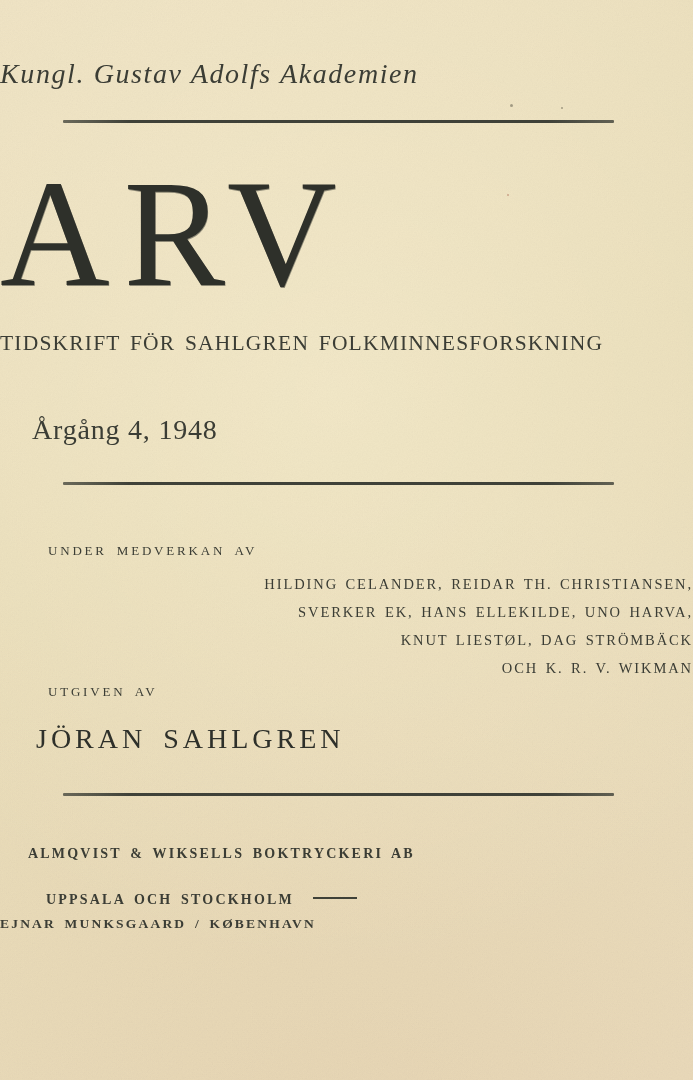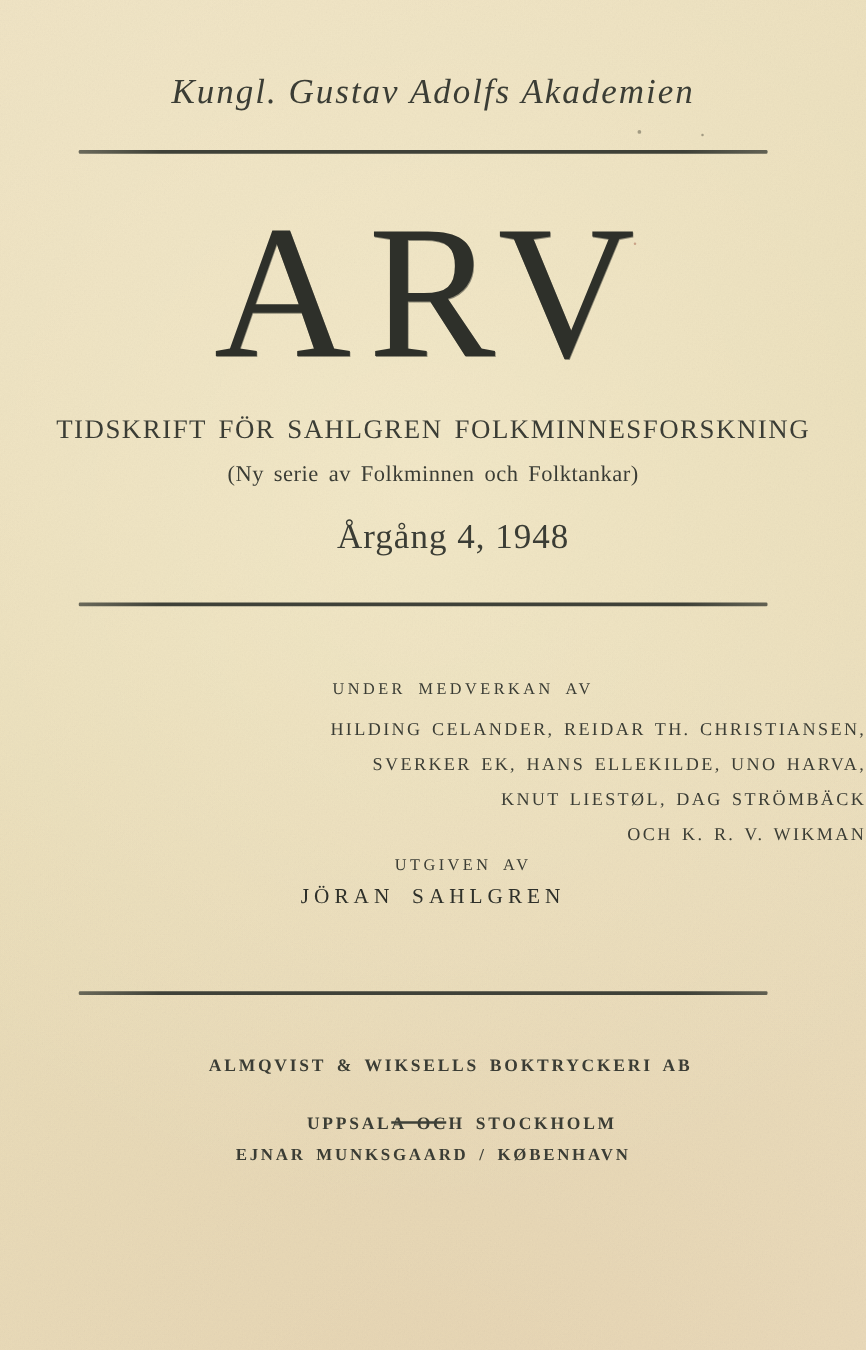--- a/index.html
+++ b/index.html
@@ -38,21 +38,20 @@
   }
   .content {
     position: absolute;
     inset: 0;
     padding-right: 12px; 
   }
   .centered {
     position: absolute;
     left: 0;
     right: 0;
-    text-align: center;
     white-space: nowrap;
   }
   .rule {
     position: absolute;
     left: 63px;
     width: 551px;
     height: 2.6px;
     background: linear-gradient(90deg, rgba(63,65,56,0.75), var(--rule) 12%, var(--rule) 88%, rgba(63,65,56,0.8));
     border-radius: 1px;
   }
@@ -111,25 +110,26 @@
   }
   .names div {
     font-size: 14.5px;
     line-height: 28px;
     letter-spacing: 1.9px;
     word-spacing: 2px;
     white-space: nowrap;
   }
   .utgiven { top: 684px; }
   .editor {
-    top: 707px;
-    font-size: 17px;
+    top: 723px;
+    font-size: 28px;
     letter-spacing: 4px;
     word-spacing: 6px;
     color: var(--ink-dark);
+    padding-left: 36px;
   }
   .rule-bottom { top: 793px; }
   .imprint-line {
     font-size: 14px;
     letter-spacing: 2.2px;
     word-spacing: 3px;
     font-weight: 700;
     color: var(--ink);
   }
   .printer { top: 846px; margin-left: 28px; }
@@ -169,21 +169,20 @@
   <div class="content">
 
     <div class="centered academy">Kungl. Gustav Adolfs Akademien</div>
 
     <div class="rule rule-top"></div>
 
     <h1 class="centered arv-title">ARV</h1>
 
     <div class="centered subtitle">TIDSKRIFT FÖR SAHLGREN FOLKMINNESFORSKNING</div>
 
-    <div class="centered series-note">(Ny serie av Folkminnen och Folktankar)</div>
 
     <div class="centered volume">Årgång 4, 1948</div>
 
     <div class="rule rule-mid"></div>
 
     <div class="centered small-caps-heading medverkan">UNDER MEDVERKAN AV</div>
 
     <div class="names">
       <div>HILDING CELANDER, REIDAR TH. CHRISTIANSEN,</div>
       <div>SVERKER EK, HANS ELLEKILDE, UNO HARVA,</div>

